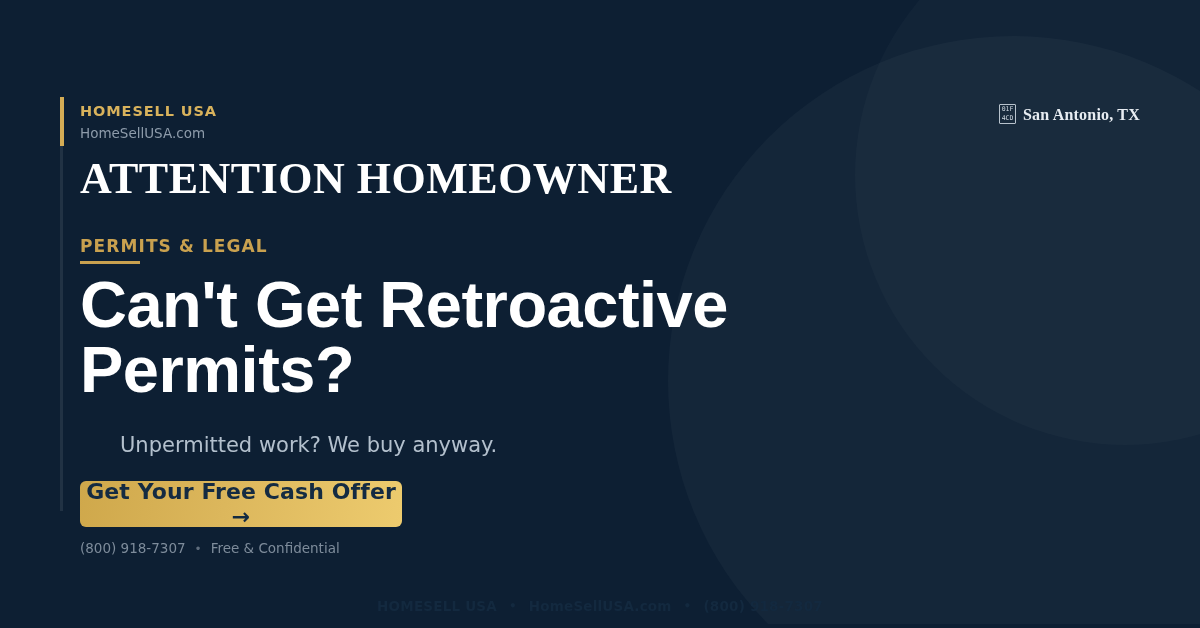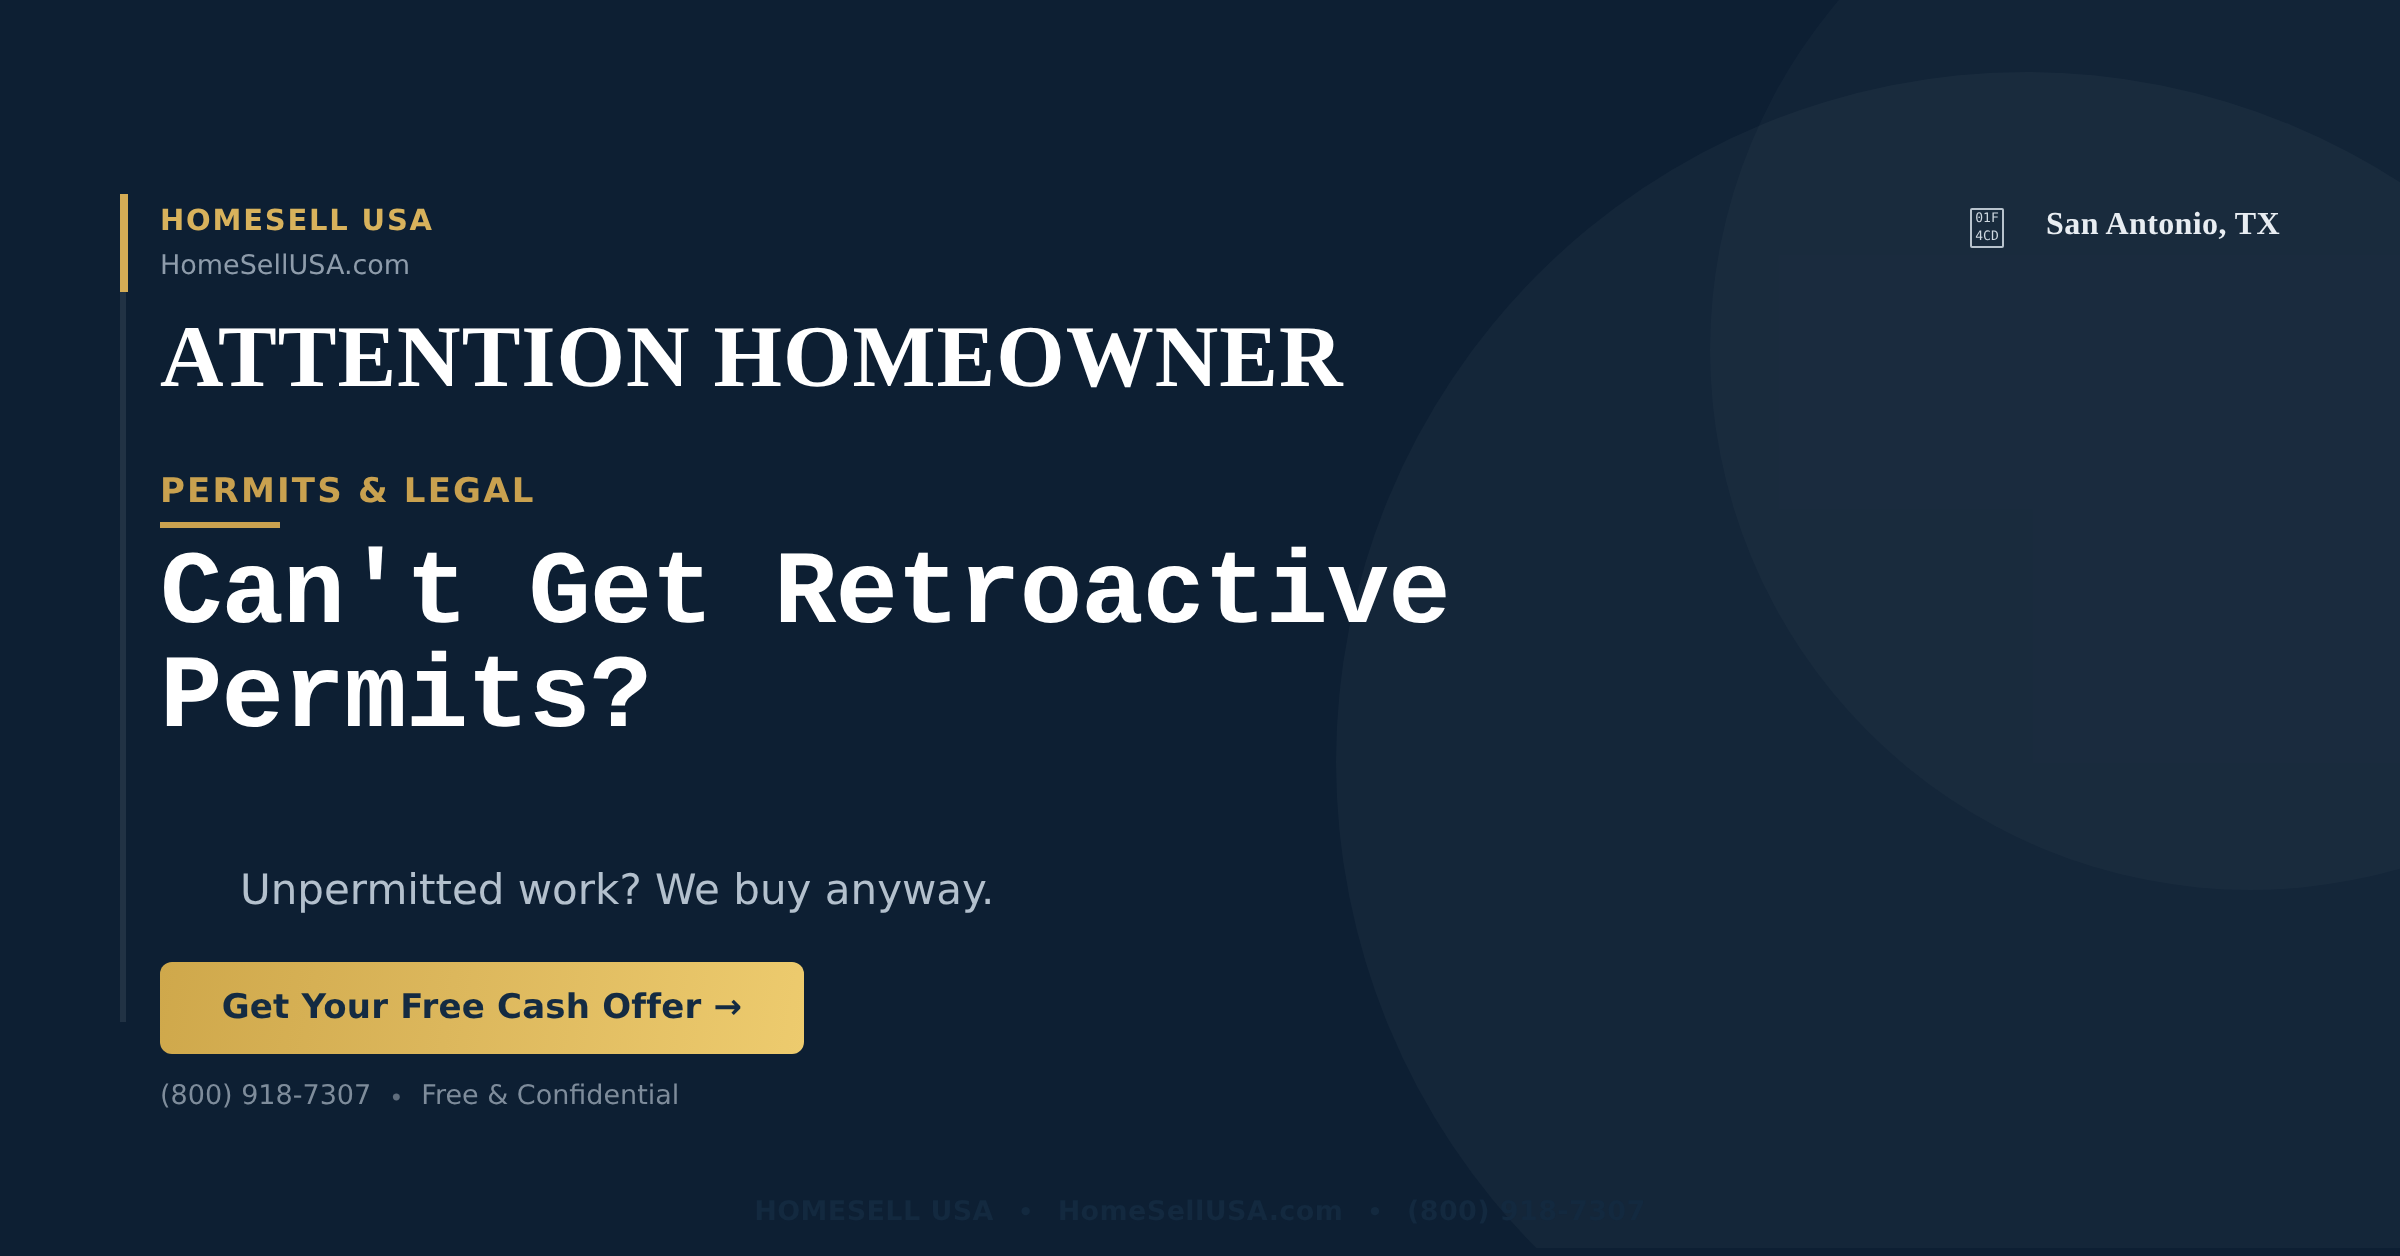--- a/index.html
+++ b/index.html
@@ -93,22 +93,22 @@
     font-weight: normal;
     color: #8e9cab;
     line-height: 1;
   }
 
   .location-badge {
     position: absolute;
     right: 60px;
     top: 104px;
     display: flex;
-    align-items: flex-start;
-    gap: 21px;
+    align-items: flex-end;
+    gap: 7px;
     white-space: nowrap;
   }
   .pin-glyph {
     display: inline-block;
     width: 17px;
     height: 20px;
     border: 1px solid #b8c3cd;
     border-radius: 1px;
     box-sizing: border-box;
     font-family: "DejaVu Sans Mono", "Liberation Mono", monospace;
@@ -163,23 +163,23 @@
     width: 60px;
     height: 3px;
     background: #c9a14f;
   }
 
   .headline {
     position: absolute;
     top: 272px;
     left: 0;
     width: 820px;
-    font-family: Liberation Mono, monospace;
+    font-family: Liberation Sans, sans-serif;
     font-stretch: condensed;
-    font-size: 52px;
+    font-size: 65px;
     font-weight: bold;
     color: #ffffff;
     line-height: 1.0;
     letter-spacing: -0.5px;
   }
 
   .subhead {
     position: absolute;
     top: 435px;
     left: 0;
@@ -196,21 +196,21 @@
     top: 481px;
     left: 0;
     width: 322px;
     height: 46px;
     box-sizing: border-box;
     border: 0;
     border-radius: 6px;
     background: linear-gradient(100deg, #cfa84b 0%, #dcb75c 45%, #edcb6e 100%);
     color: #142b42;
     font-family: "DejaVu Sans", "Liberation Sans", sans-serif;
-    font-size: 17px;
+    font-size: 22px;
     font-weight: bold;
     letter-spacing: 0.1px;
     cursor: pointer;
     display: flex;
     align-items: center;
     justify-content: center;
     padding: 0;
   }
 
   .contact-line {

